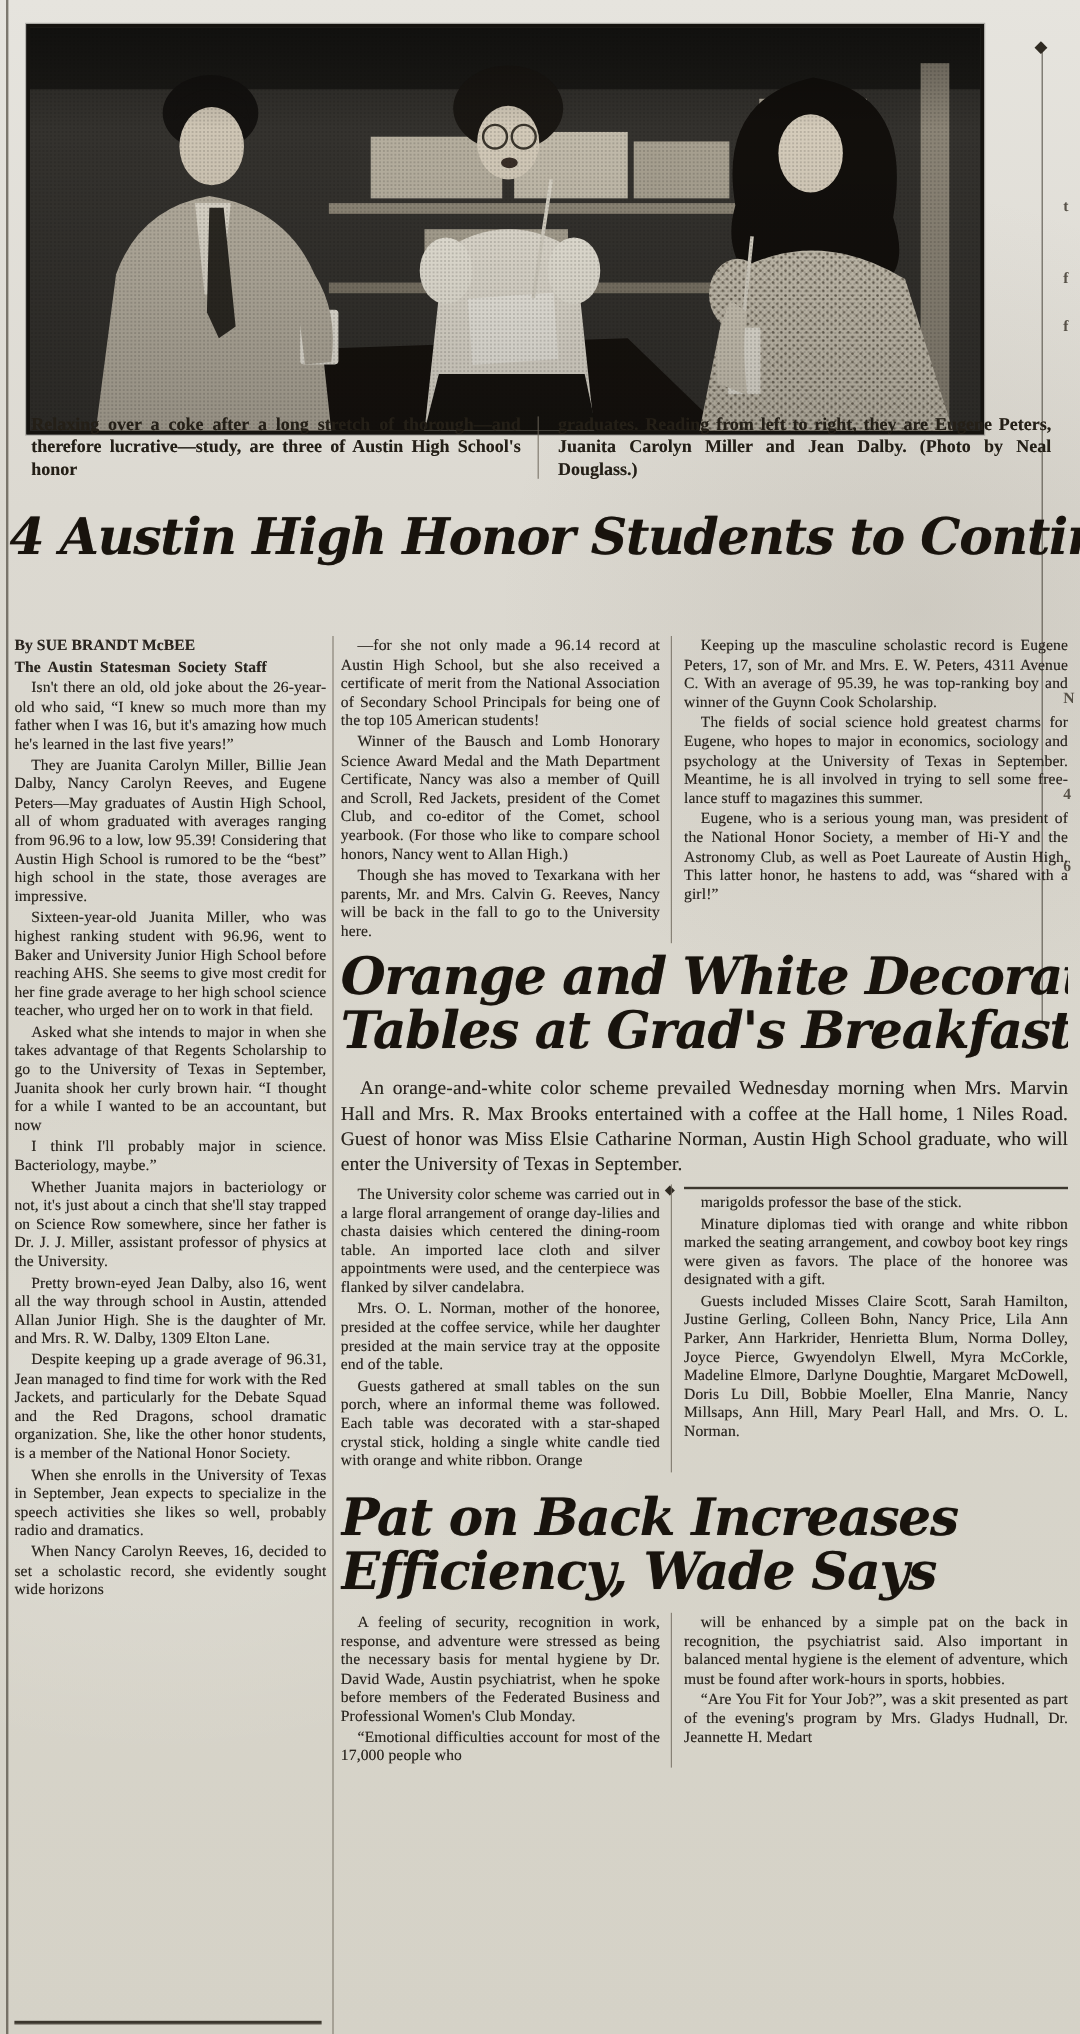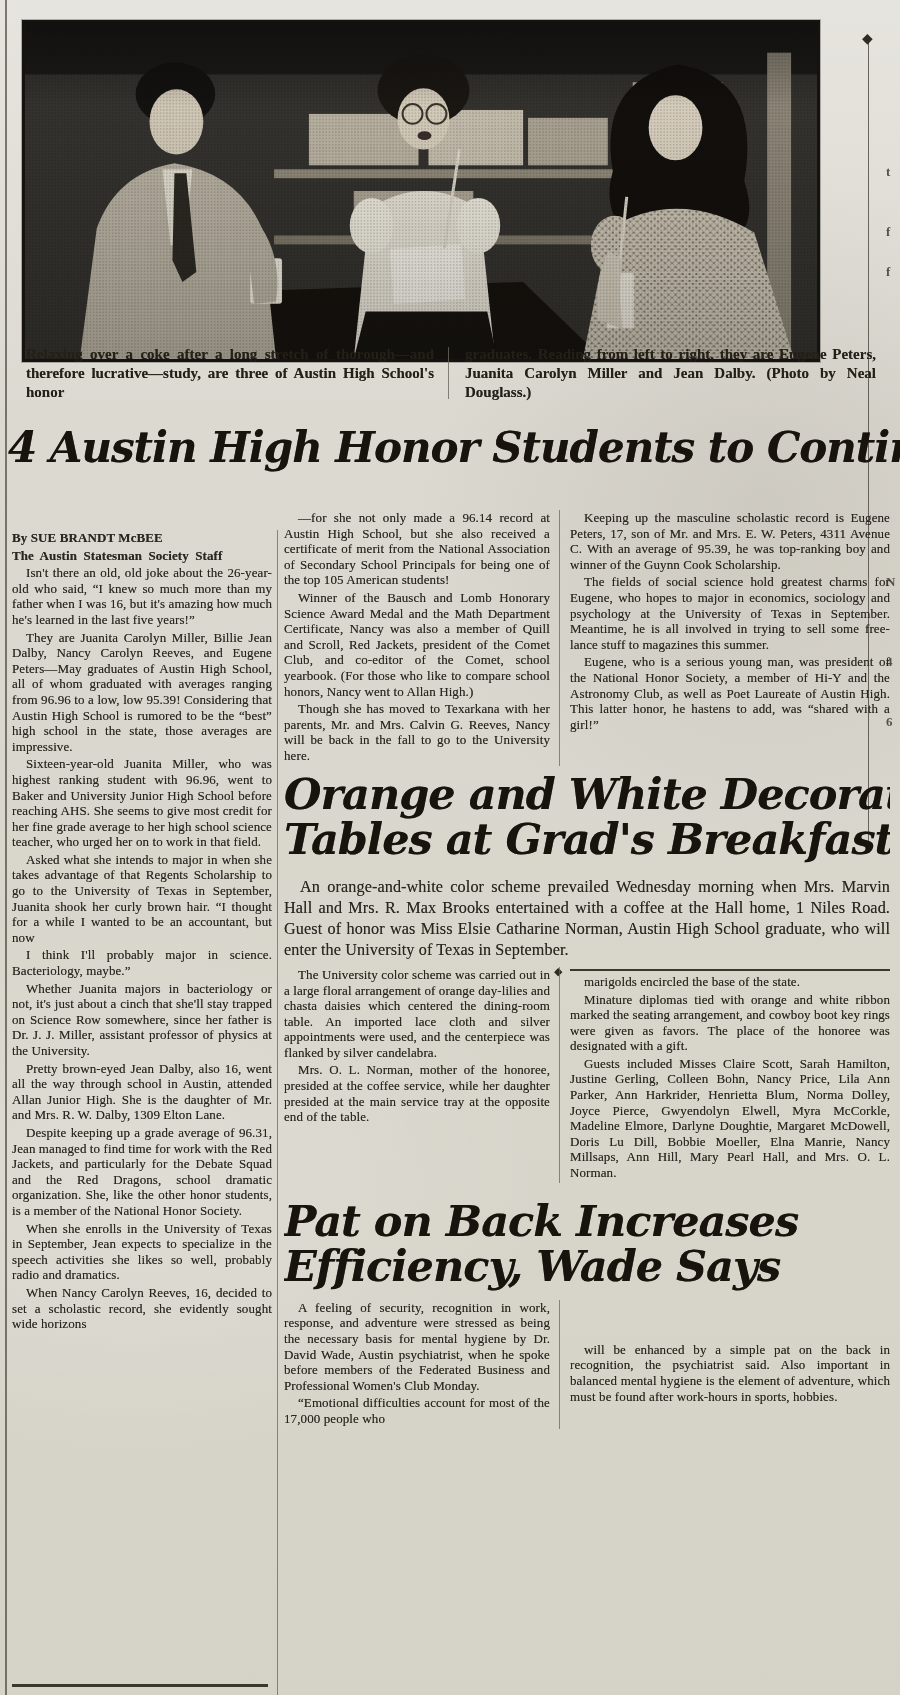--- a/index.html
+++ b/index.html
@@ -45,31 +45,31 @@
 
   
   .body-text p{margin:0 0 2px 0;font-size:13px;line-height:1.2;text-align:justify;
     text-indent:14px;letter-spacing:.1px;color:#2b2620;text-shadow:0 0 .4px rgba(43,38,32,.55);}
   .col1{position:absolute;left:12px;top:530px;width:260px;height:1150px;overflow:hidden;}
   .byline{font-weight:bold;font-size:14.5px;letter-spacing:.6px;margin:0 0 1px 0;color:#221d15;}
   .byline-org{font-weight:bold;font-size:11.3px;letter-spacing:.4px;word-spacing:3px;margin:0 0 4px 0;color:#221d15;}
   .col1-endrule{position:absolute;left:12px;top:1684px;width:256px;height:3px;
     border-top:2px solid #3c372e;border-bottom:1px solid #3c372e;box-sizing:border-box;}
 
-  .right-region{position:absolute;left:284px;top:510px;width:606px;height:1165px;overflow:hidden;}
+  .right-region{position:absolute;left:284px;top:530px;width:606px;height:1165px;overflow:hidden;}
   .two-col{display:flex;position:relative;}
   .two-col .cdiv{flex:0 0 1px;background:#6c665a;opacity:.75;}
   .a1c2{flex:0 0 266px;padding-right:9px;}
   .a1c3{flex:1;padding-left:10px;}
   .a2l{flex:0 0 266px;padding-right:9px;}
   .a2r{flex:1;padding-left:10px;}
   .a2r-rule{border-top:2px solid #3c372e;margin:2px 0 3px 0;}
   .jump-mark{position:absolute;left:270px;top:-2px;font-size:11px;color:#2f2a22;}
   .a3l{flex:0 0 266px;padding-right:9px;}
-  .a3r{flex:1;padding-left:10px;margin-top:42px;}
+  .a3r{flex:1;padding-left:10px;}
   .lede p{font-size:16.2px;line-height:1.3;text-indent:16px;margin:14px 0 6px 0;}
 </style>
 </head>
 <body>
 
 <div class="page">
 
   <div class="scan-edge-left"></div>
 
   <div class="photo-frame">
@@ -201,41 +201,43 @@
 
     <div class="lede body-text">
       <p>An orange-and-white color scheme prevailed Wednesday morning when Mrs. Marvin Hall and Mrs. R. Max Brooks entertained with a coffee at the Hall home, 1 Niles Road. Guest of honor was Miss Elsie Catharine Norman, Austin High School graduate, who will enter the University of Texas in September.</p>
     </div>
 
     <div class="two-col body-text">
       <span class="jump-mark">◆</span>
       <div class="a2l">
         <p>The University color scheme was carried out in a large floral arrangement of orange day-lilies and chasta daisies which centered the dining-room table. An imported lace cloth and silver appointments were used, and the centerpiece was flanked by silver candelabra.</p>
         <p>Mrs. O. L. Norman, mother of the honoree, presided at the coffee service, while her daughter presided at the main service tray at the opposite end of the table.</p>
+        <p>Guests gathered at small tables on the sun porch, where an informal theme was followed. Each table was decorated with a star-shaped crystal stick, holding a single white candle tied with orange and white ribbon. Orange</p>
       </div>
       <div class="cdiv"></div>
       <div class="a2r">
         <div class="a2r-rule"></div>
-        <p>marigolds encircled the base of the state.</p>
+        <p>marigolds professor the base of the stick.</p>
         <p>Minature diplomas tied with orange and white ribbon marked the seating arrangement, and cowboy boot key rings were given as favors. The place of the honoree was designated with a gift.</p>
         <p>Guests included Misses Claire Scott, Sarah Hamilton, Justine Gerling, Colleen Bohn, Nancy Price, Lila Ann Parker, Ann Harkrider, Henrietta Blum, Norma Dolley, Joyce Pierce, Gwyendolyn Elwell, Myra McCorkle, Madeline Elmore, Darlyne Doughtie, Margaret McDowell, Doris Lu Dill, Bobbie Moeller, Elna Manrie, Nancy Millsaps, Ann Hill, Mary Pearl Hall, and Mrs. O. L. Norman.</p>
       </div>
     </div>
 
     <div class="h3-block headline h3-line">
       <div>Pat on Back Increases</div>
       <div>Efficiency, Wade Says</div>
     </div>
 
     <div class="two-col body-text">
       <div class="a3l">
         <p>A feeling of security, recognition in work, response, and adventure were stressed as being the necessary basis for mental hygiene by Dr. David Wade, Austin psychiatrist, when he spoke before members of the Federated Business and Professional Women's Club Monday.</p>
         <p>“Emotional difficulties account for most of the 17,000 people who</p>
       </div>
       <div class="cdiv"></div>
       <div class="a3r">
         <p>will be enhanced by a simple pat on the back in recognition, the psychiatrist said. Also important in balanced mental hygiene is the element of adventure, which must be found after work-hours in sports, hobbies.</p>
+        <p>“Are You Fit for Your Job?”, was a skit presented as part of the evening's program by Mrs. Gladys Hudnall, Dr. Jeannette H. Medart</p>
       </div>
     </div>
 
   </div>
 
 </div>
 
 </body></html>

